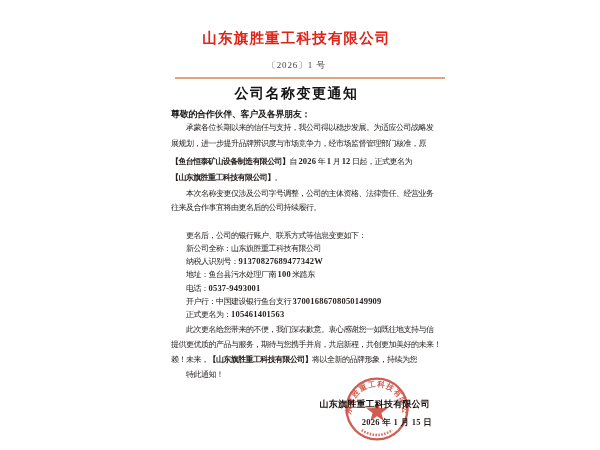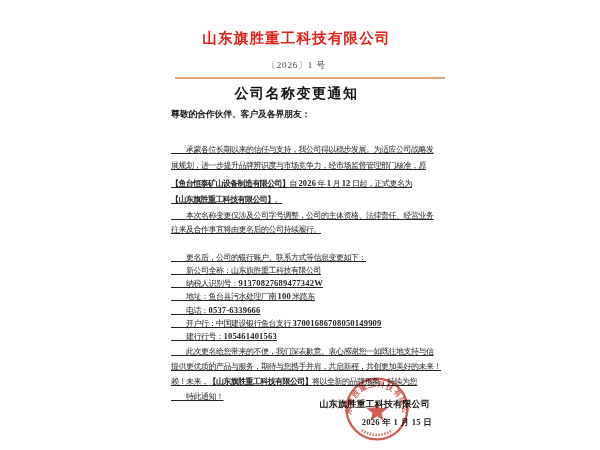--- a/index.html
+++ b/index.html
@@ -27,21 +27,21 @@
   .notice-title{
     position:absolute;top:85px;left:-20px;right:-10px;text-align:center;
     font-size:14px;font-weight:bold;letter-spacing:1.5px;color:#141414;
     font-family:Liberation Serif, serif;
   }
   .salutation{
     position:absolute;top:108px;left:0;
     font-size:9px;font-weight:bold;color:#1d1b1a;letter-spacing:-0.3px;
     font-family:"Liberation Sans","DejaVu Sans",sans-serif;
   }
-  .letter-body{position:absolute;top:142px;left:0;width:263px;text-decoration:underline;}
+  .letter-body{position:absolute;top:120px;left:0;width:263px;}
   .line{font-size:8px;letter-spacing:-0.5px;white-space:nowrap;}
   .para-main{line-height:16.3px;margin-bottom:1px;}
   .para-terms{line-height:13.7px;margin-bottom:14px;}
   .info-list{line-height:13.3px;}
   .para-closing{line-height:15.2px;}
   .hb{font-weight:bold;font-family:"Liberation Sans","DejaVu Sans",sans-serif;letter-spacing:-0.6px;text-align:right;}
   .nb{font-weight:bold;font-size:8.5px;letter-spacing:0.2px;}
   .signature-company{
     position:absolute;top:398px;right:2px;
     font-size:9px;font-weight:bold;color:#17120f;letter-spacing:0.2px;
@@ -74,23 +74,23 @@
       </div>
       <div class="para-terms">
         <div class="line"><span>　　本次名称变更仅涉及公司字号调整，公司的主体资格、法律责任、经营业务</span></div>
         <div class="line"><span>往来及合作事宜将由更名后的公司持续履行。</span></div>
       </div>
       <div class="info-list">
         <div class="line"><span>　　更名后，公司的银行账户、联系方式等信息变更如下：</span></div>
         <div class="line"><span>　　新公司全称：山东旗胜重工科技有限公司</span></div>
         <div class="line"><span>　　纳税人识别号：</span><span class="nb">91370827689477342W</span></div>
         <div class="line"><span>　　地址：鱼台县污水处理厂南 </span><span class="nb">100</span><span> 米路东</span></div>
-        <div class="line"><span>　　电话：</span><span class="nb">0537-6339666</span></div>
+        <div class="line"><span>　　电话：</span><span class="nb">0537-9493001</span></div>
         <div class="line"><span>　　开户行：中国建设银行鱼台支行 </span><span class="nb">37001686708050149909</span></div>
-        <div class="line"><span>　　建行行号：</span><span class="nb">105461401563</span></div>
+        <div class="line"><span>　　正式更名为：</span><span class="nb">105461401563</span></div>
       </div>
       <div class="para-closing">
         <div class="line"><span>　　此次更名给您带来的不便，我们深表歉意。衷心感谢您一如既往地支持与信</span></div>
         <div class="line"><span>提供更优质的产品与服务，期待与您携手并肩，共启新程，共创更加美好的未来！</span></div>
         <div class="line"><span>赖！未来，</span><span class="hb">【山东旗胜重工科技有限公司】</span><span>将以全新的品牌形象，持续为您</span></div>
         <div class="line"><span>　　特此通知！</span></div>
       </div>
     </div>
   <div class="signature-company">山东旗胜重工科技有限公司</div>
   <div class="signature-date">2026 年 1 月 15 日</div>

